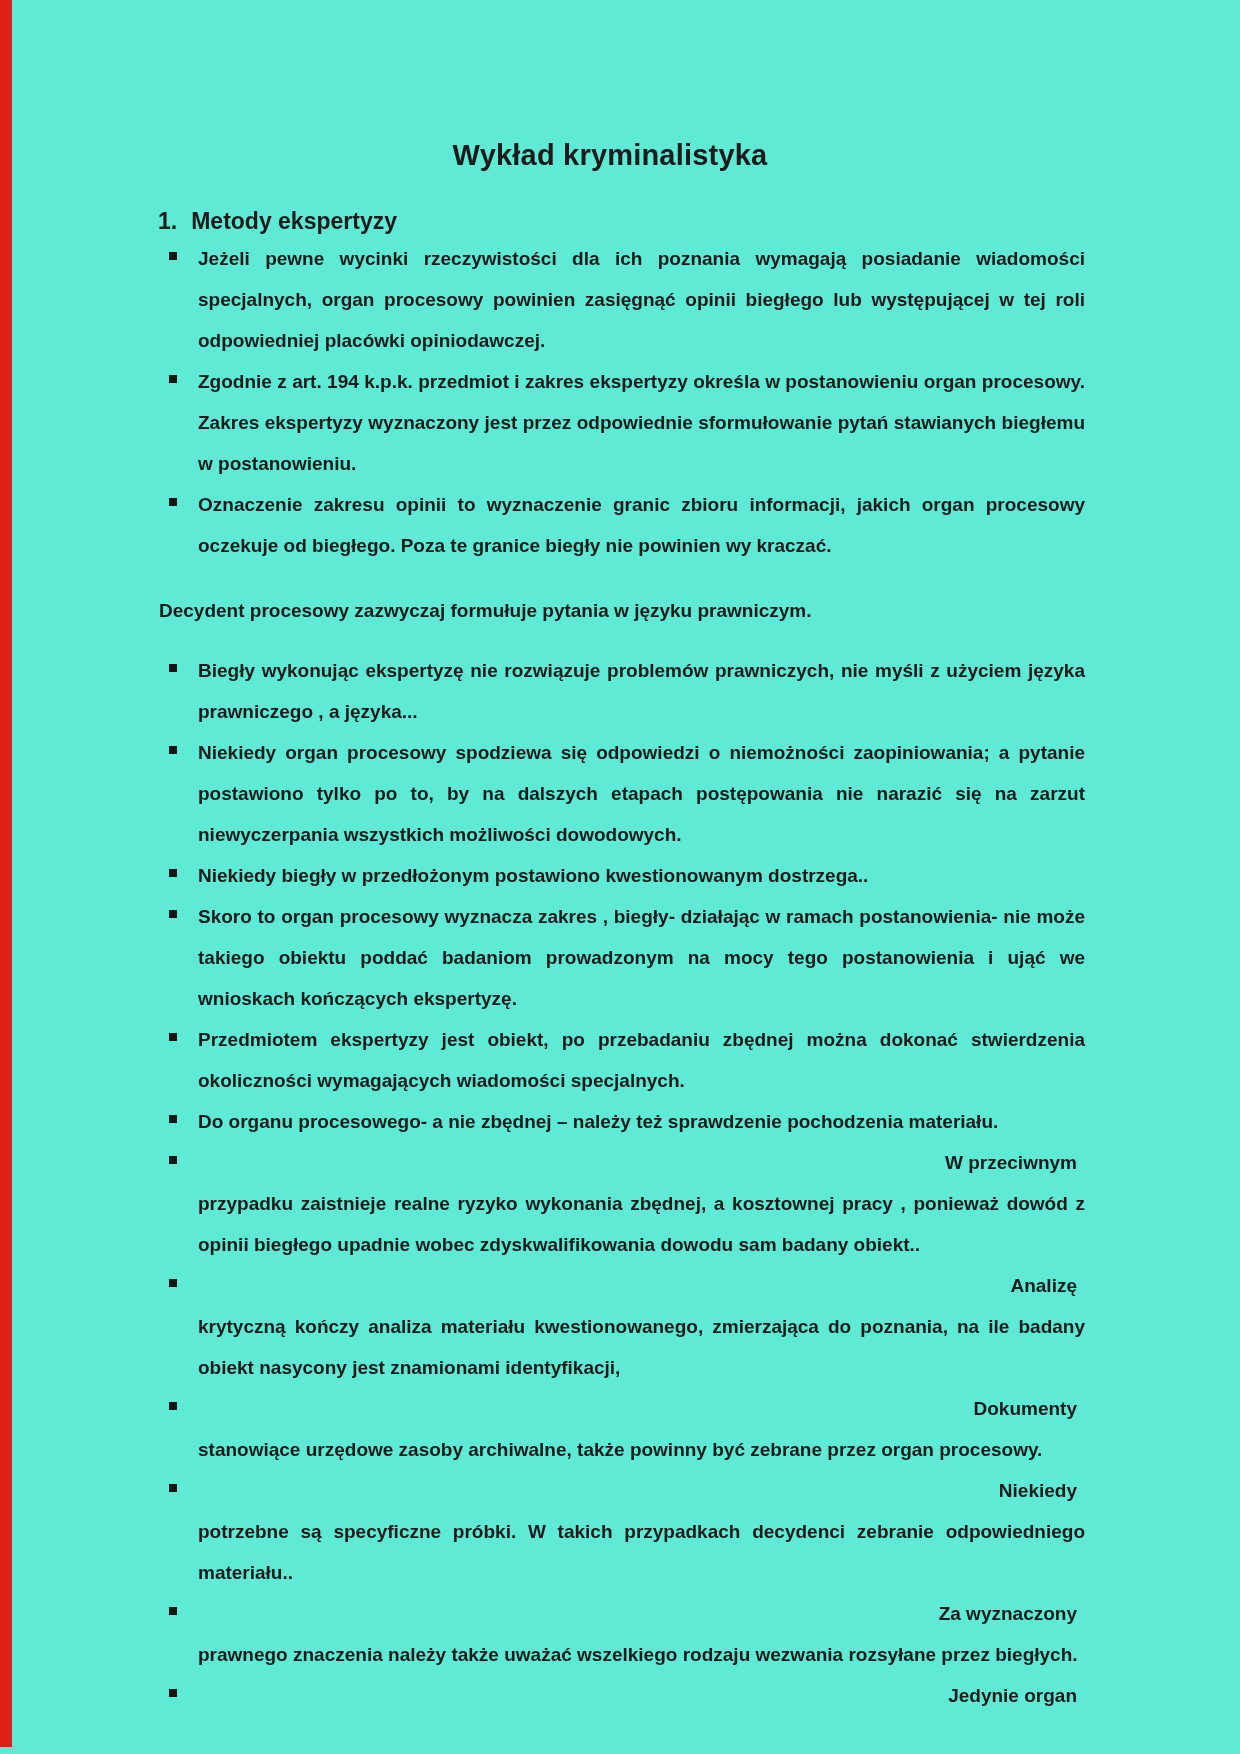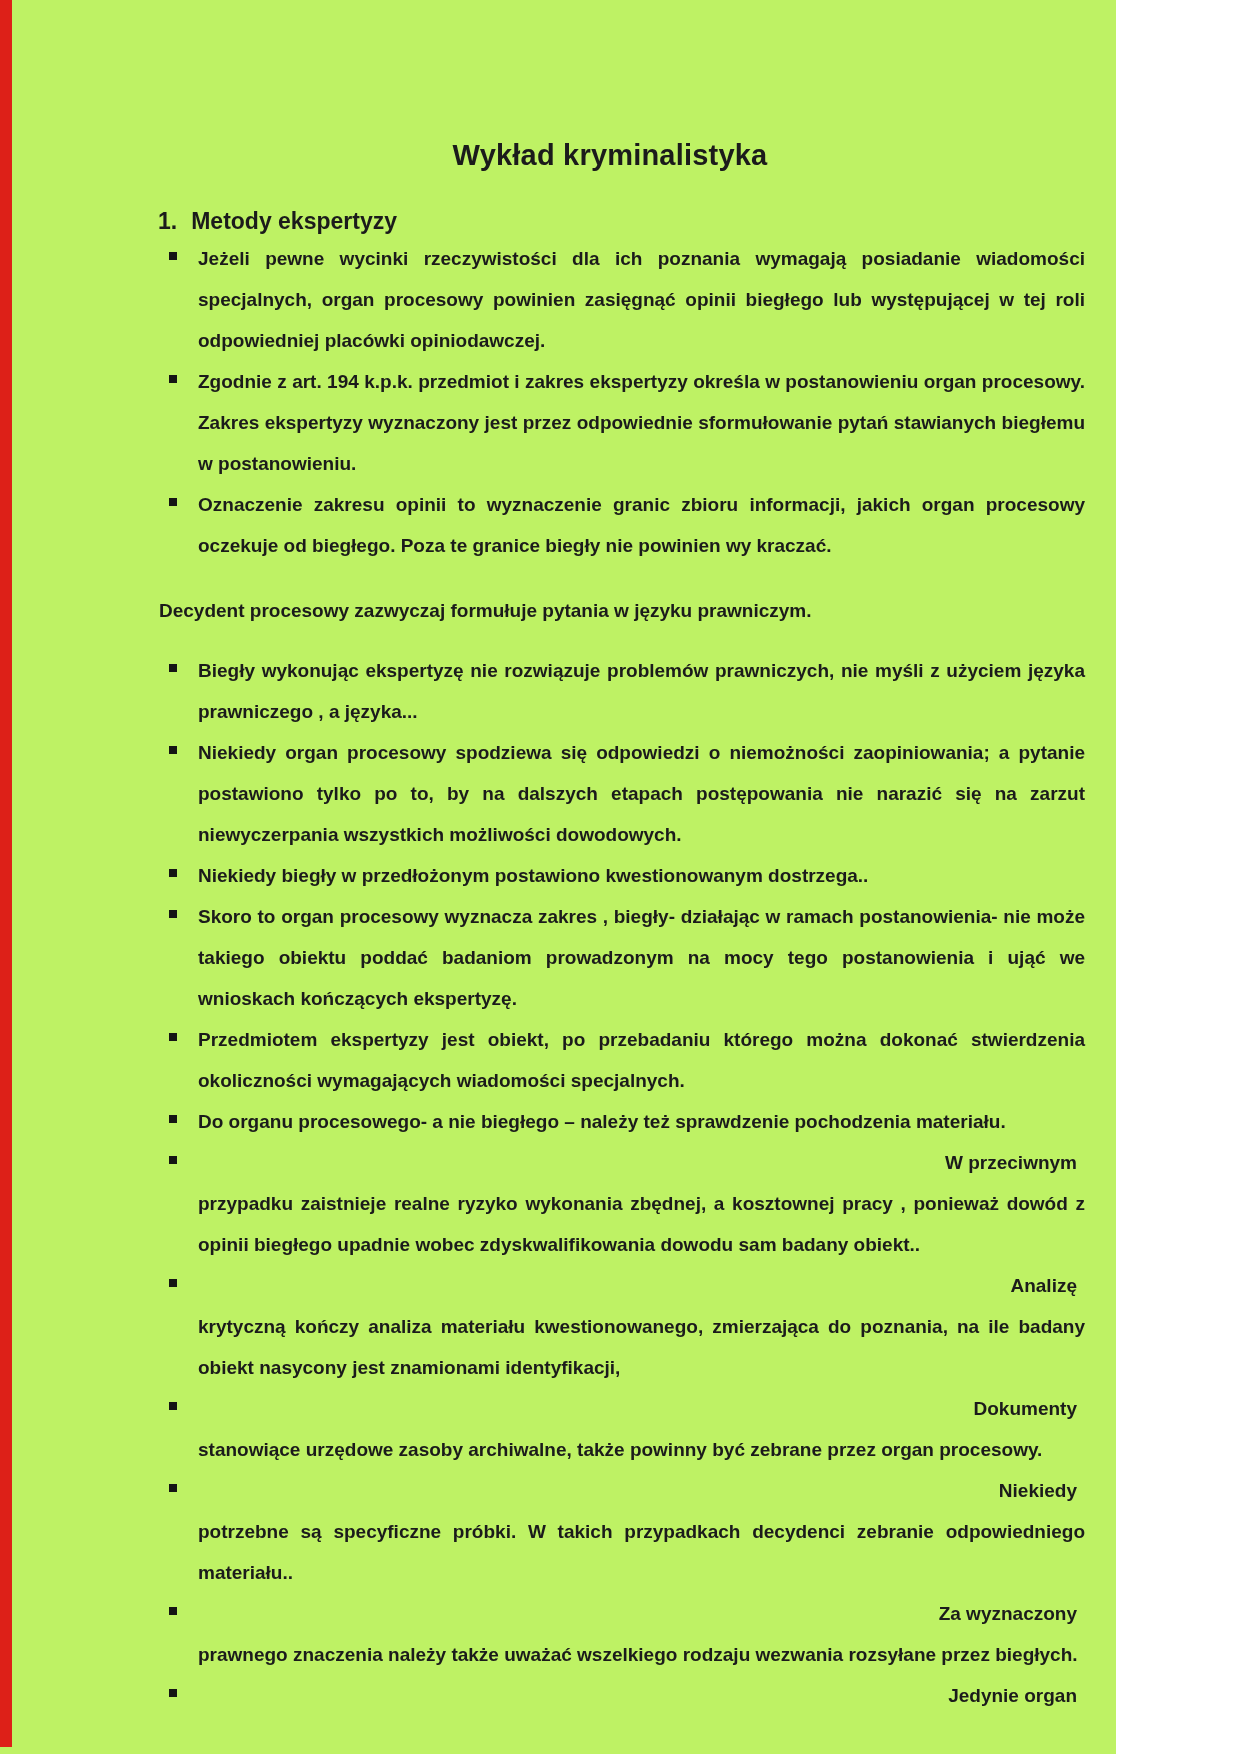--- a/index.html
+++ b/index.html
@@ -1,22 +1,22 @@
 <!DOCTYPE html>
 <html lang="pl"><head>
 <meta charset="utf-8">
 <style>
   html, body { margin: 0; padding: 0; }
   body { background: #ffffff; }
 
   .page {
     position: relative;
-    width: 1116px;
+    width: 1240px;
     height: 1754px;
-    background: #bef264;
+    background: #5eead4;
     overflow: hidden;
     font-family: "Liberation Sans", "DejaVu Sans", sans-serif;
     color: #1b1b1b;
   }
 
   .edge-stripe {
     position: absolute;
     left: 0; top: 0;
     width: 12px; height: 1747px;
     background: #dd2018;
@@ -129,25 +129,25 @@
       <li>
         <span class="bullet"></span>
         <span>Niekiedy biegły w przedłożonym postawiono kwestionowanym dostrzega..</span>
       </li>
       <li>
         <span class="bullet"></span>
         <span>Skoro to organ procesowy wyznacza zakres , biegły- działając w ramach postanowienia- nie może takiego obiektu poddać badaniom prowadzonym na mocy tego postanowienia i ująć we wnioskach kończących ekspertyzę.</span>
       </li>
       <li>
         <span class="bullet"></span>
-        <span>Przedmiotem ekspertyzy jest obiekt, po przebadaniu którego można dokonać stwierdzenia okoliczności wymagających wiadomości specjalnych.</span>
+        <span>Przedmiotem ekspertyzy jest obiekt, po przebadaniu zbędnej można dokonać stwierdzenia okoliczności wymagających wiadomości specjalnych.</span>
       </li>
       <li>
         <span class="bullet"></span>
-        <span>Do organu procesowego- a nie biegłego – należy też sprawdzenie pochodzenia materiału.</span>
+        <span>Do organu procesowego- a nie zbędnej – należy też sprawdzenie pochodzenia materiału.</span>
       </li>
       <li>
         <span class="bullet"></span>
         <span class="first-line">W przeciwnym</span>
         <span>przypadku zaistnieje realne ryzyko wykonania zbędnej, a kosztownej pracy , ponieważ dowód z opinii biegłego upadnie wobec zdyskwalifikowania dowodu sam badany obiekt..</span>
       </li>
       <li>
         <span class="bullet"></span>
         <span class="first-line">Analizę</span>
         <span>krytyczną kończy analiza materiału kwestionowanego, zmierzająca do poznania, na ile badany obiekt nasycony jest znamionami identyfikacji,</span>

